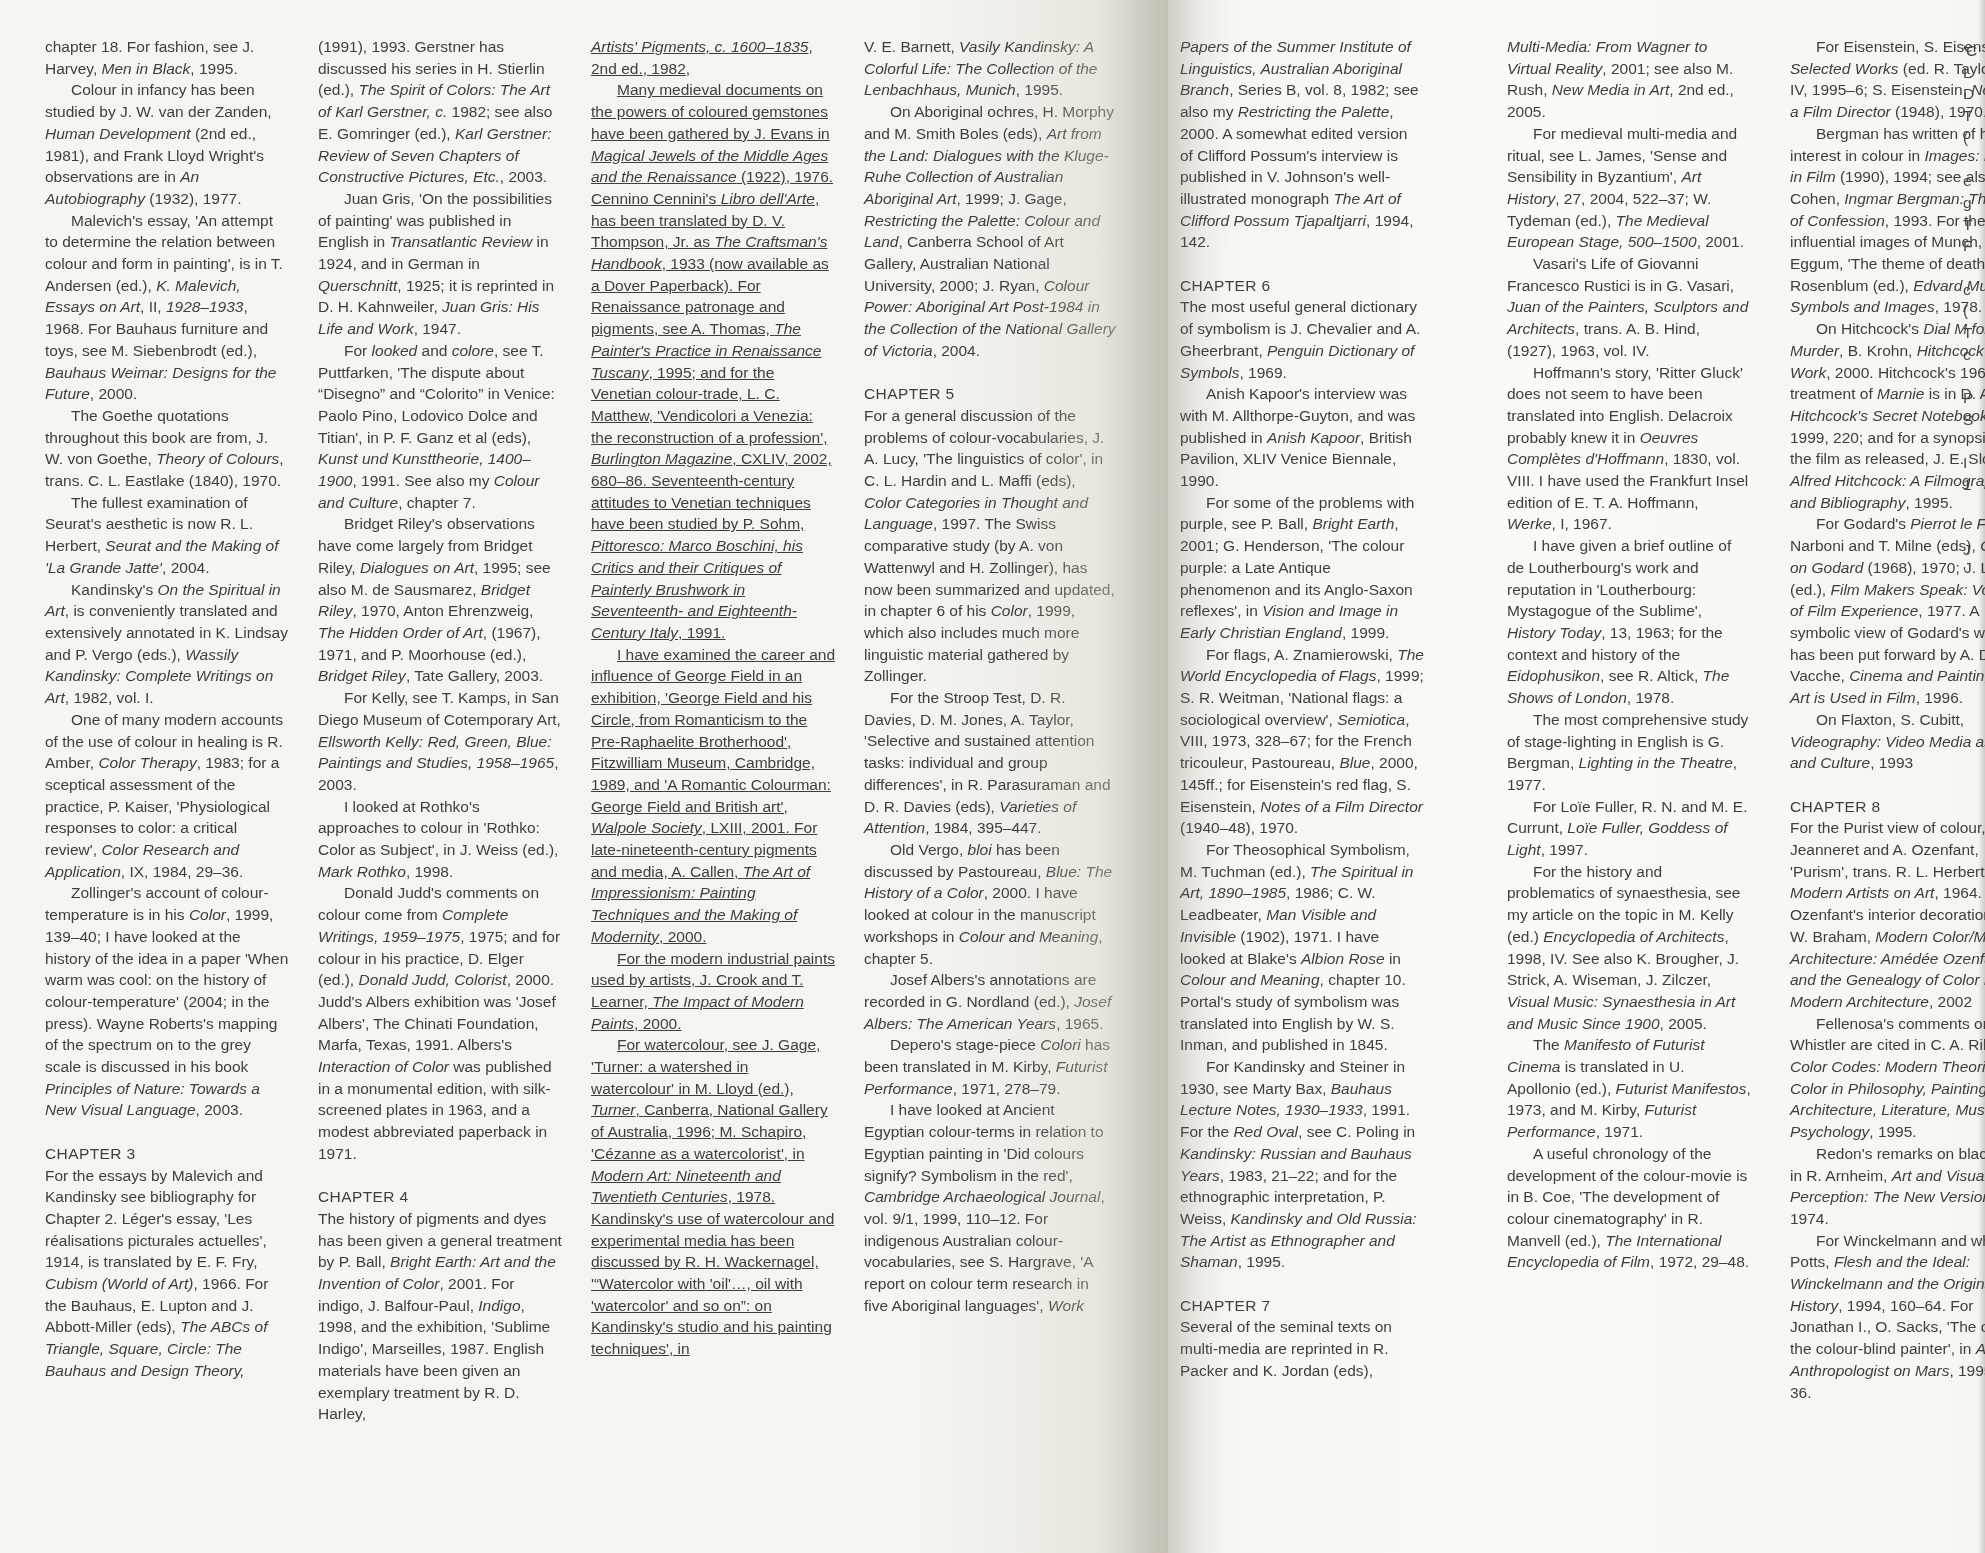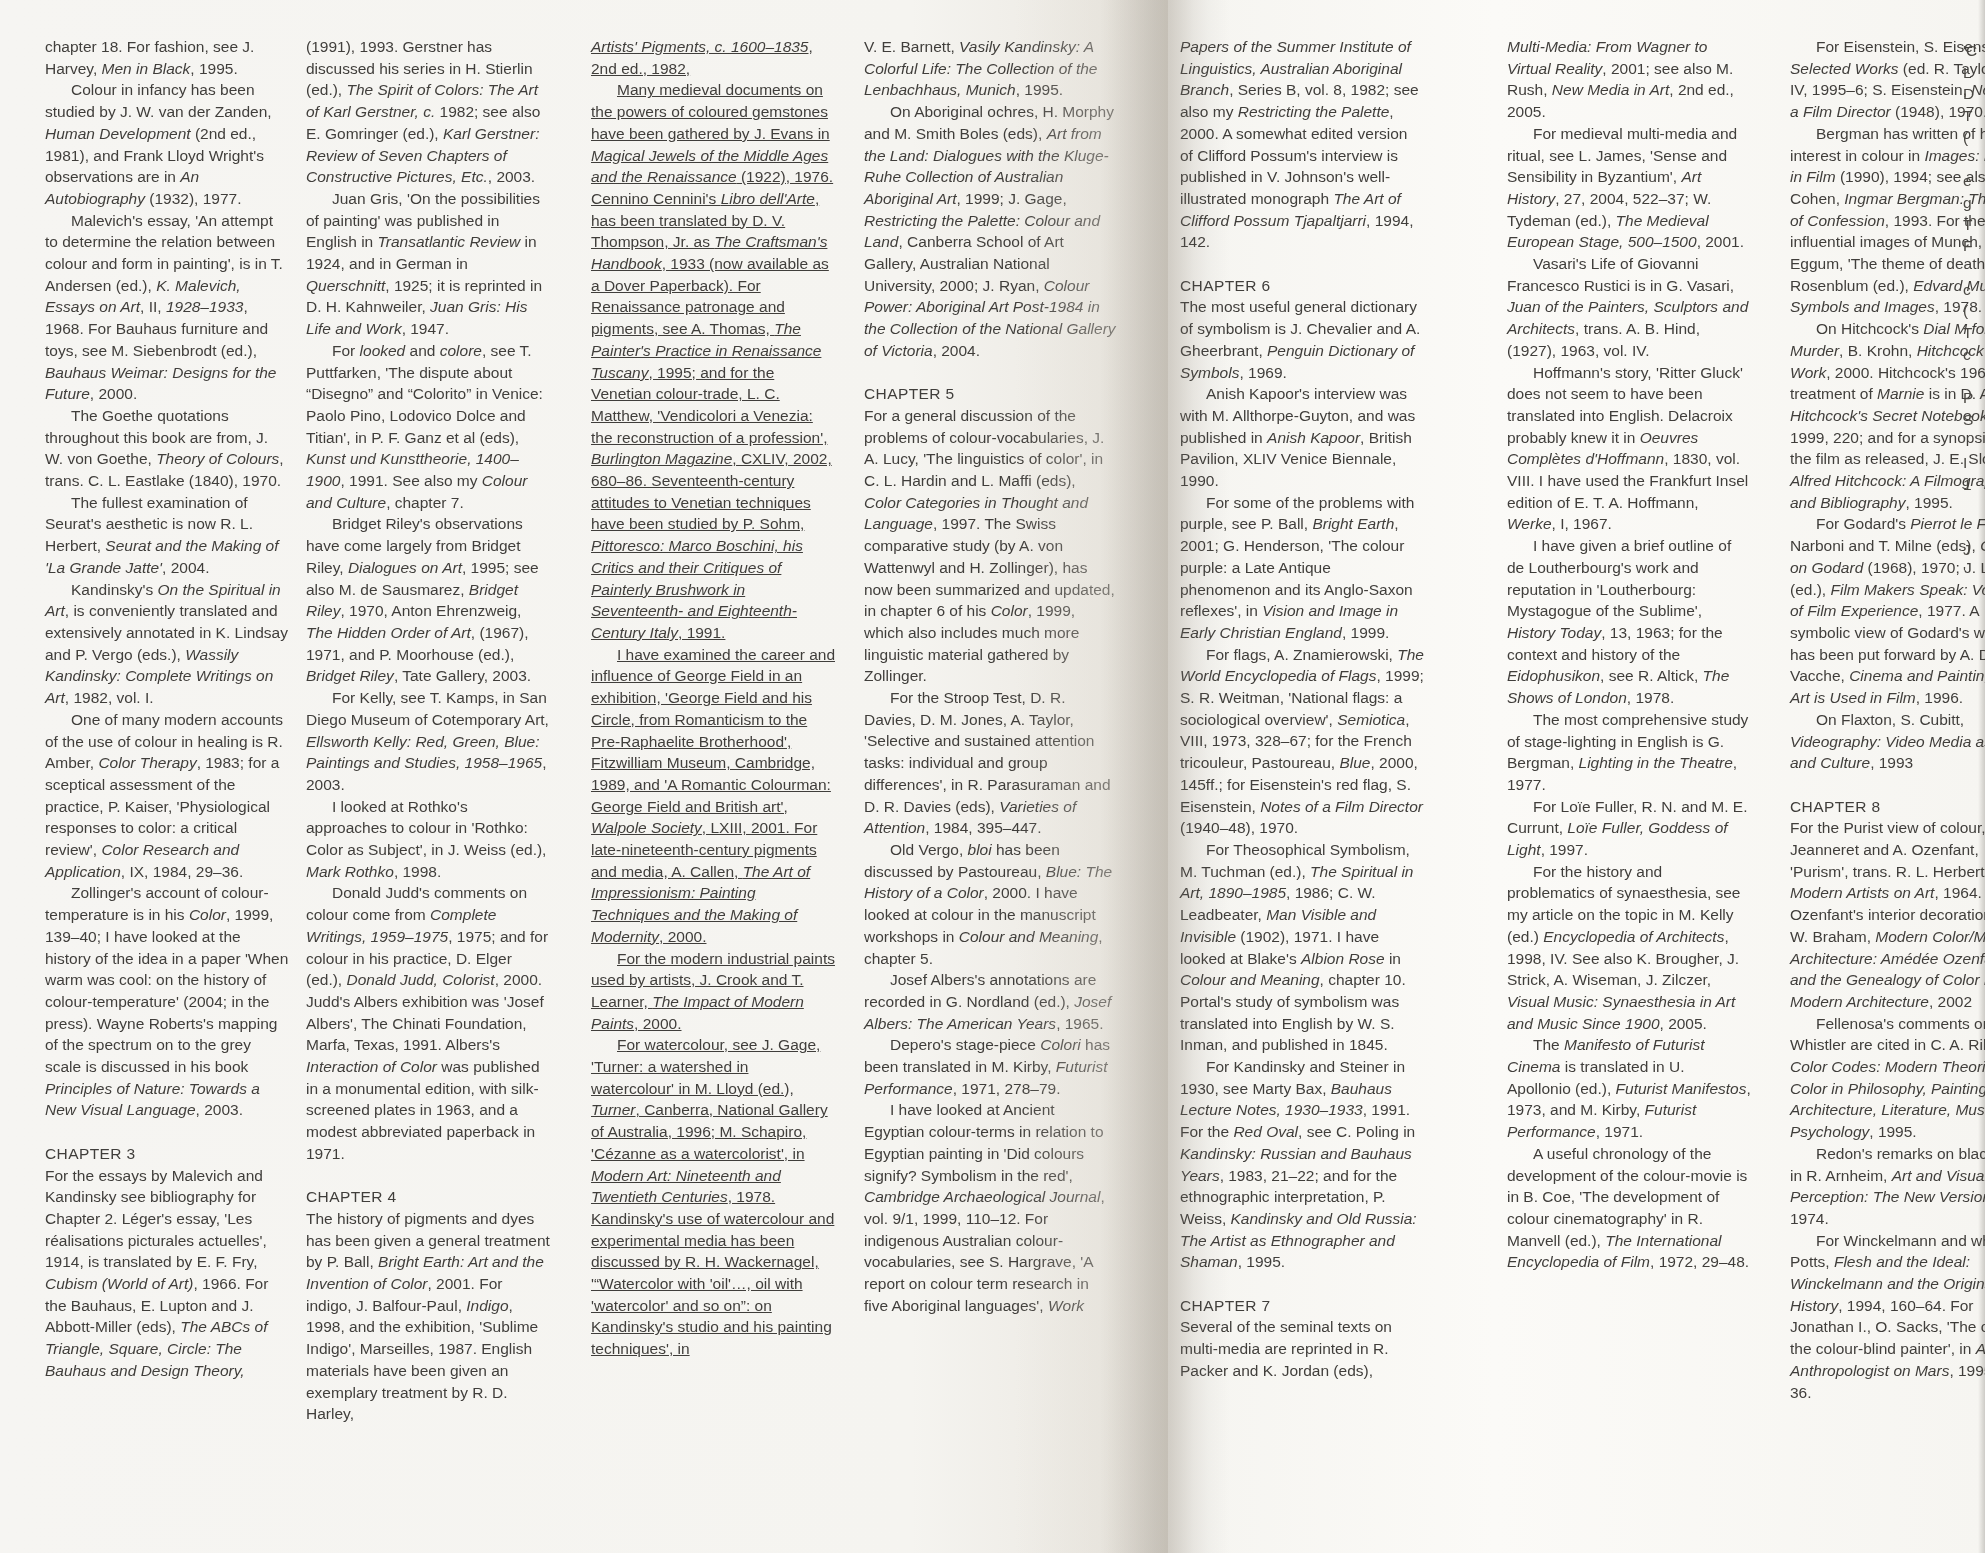--- a/index.html
+++ b/index.html
@@ -22,21 +22,21 @@
   .col{
     position:absolute;top:36px;width:244px;
     font-size:15.5px;line-height:21.7px;
     text-align:left;
   }
   .col p{margin:0;}
   .col p.ind{text-indent:26px;}
   .col .hd{margin-top:21.7px;letter-spacing:0.4px;}
   em{font-style:italic;}
   #col0{left:45px;}
-  #col1{left:306px;}
+  #col1{left:318px;}
   #col2{left:591px;text-decoration:underline;}
   #col3{left:864px;width:252px;}
   #col4{left:1180px;}
   #col5{left:1507px;}
   #col6{left:1790px;}
   .haze-col4{
     position:absolute;left:1015px;top:0;width:153px;height:100%;
     background:linear-gradient(90deg,rgba(238,235,229,0) 0%,rgba(225,221,212,0.38) 60%,rgba(205,199,188,0.5) 100%);
     pointer-events:none;
   }

